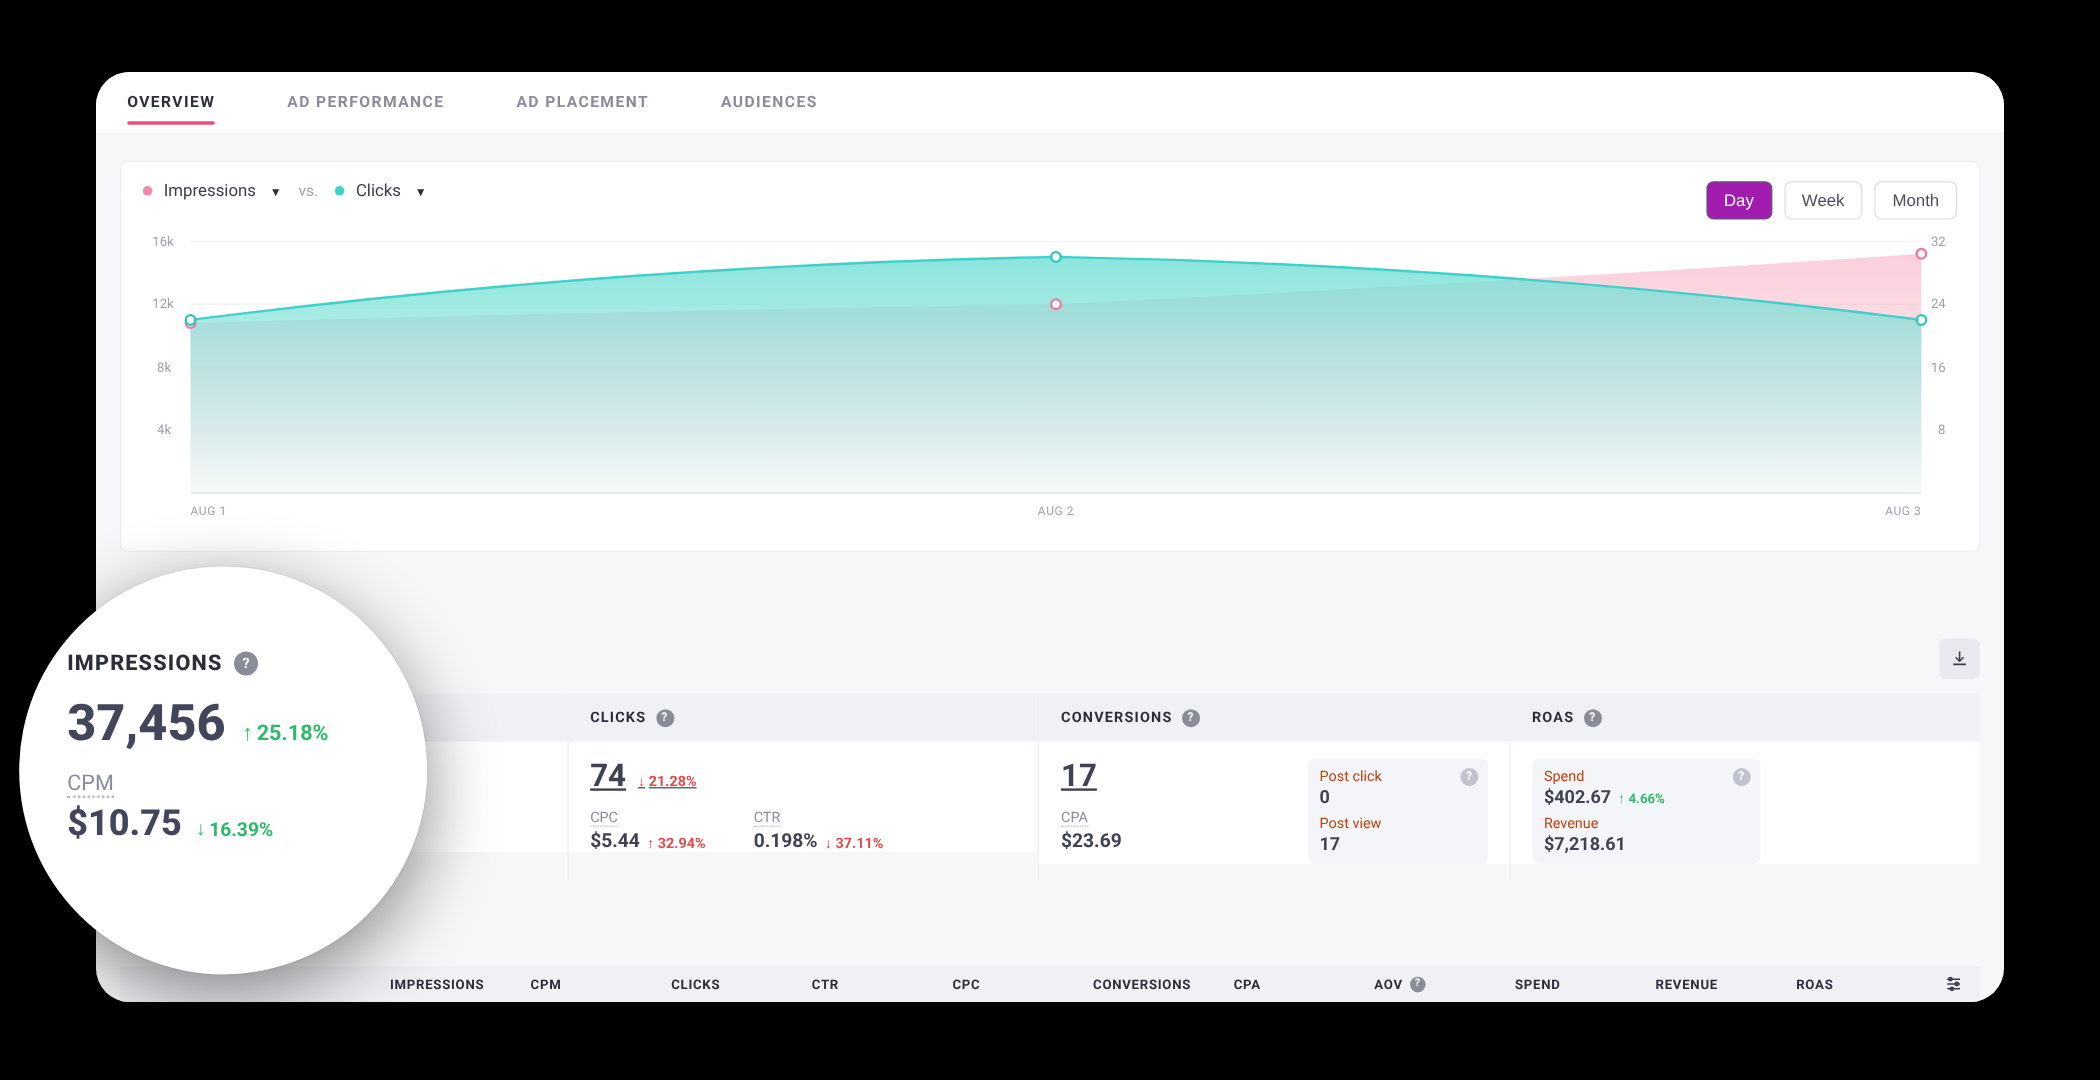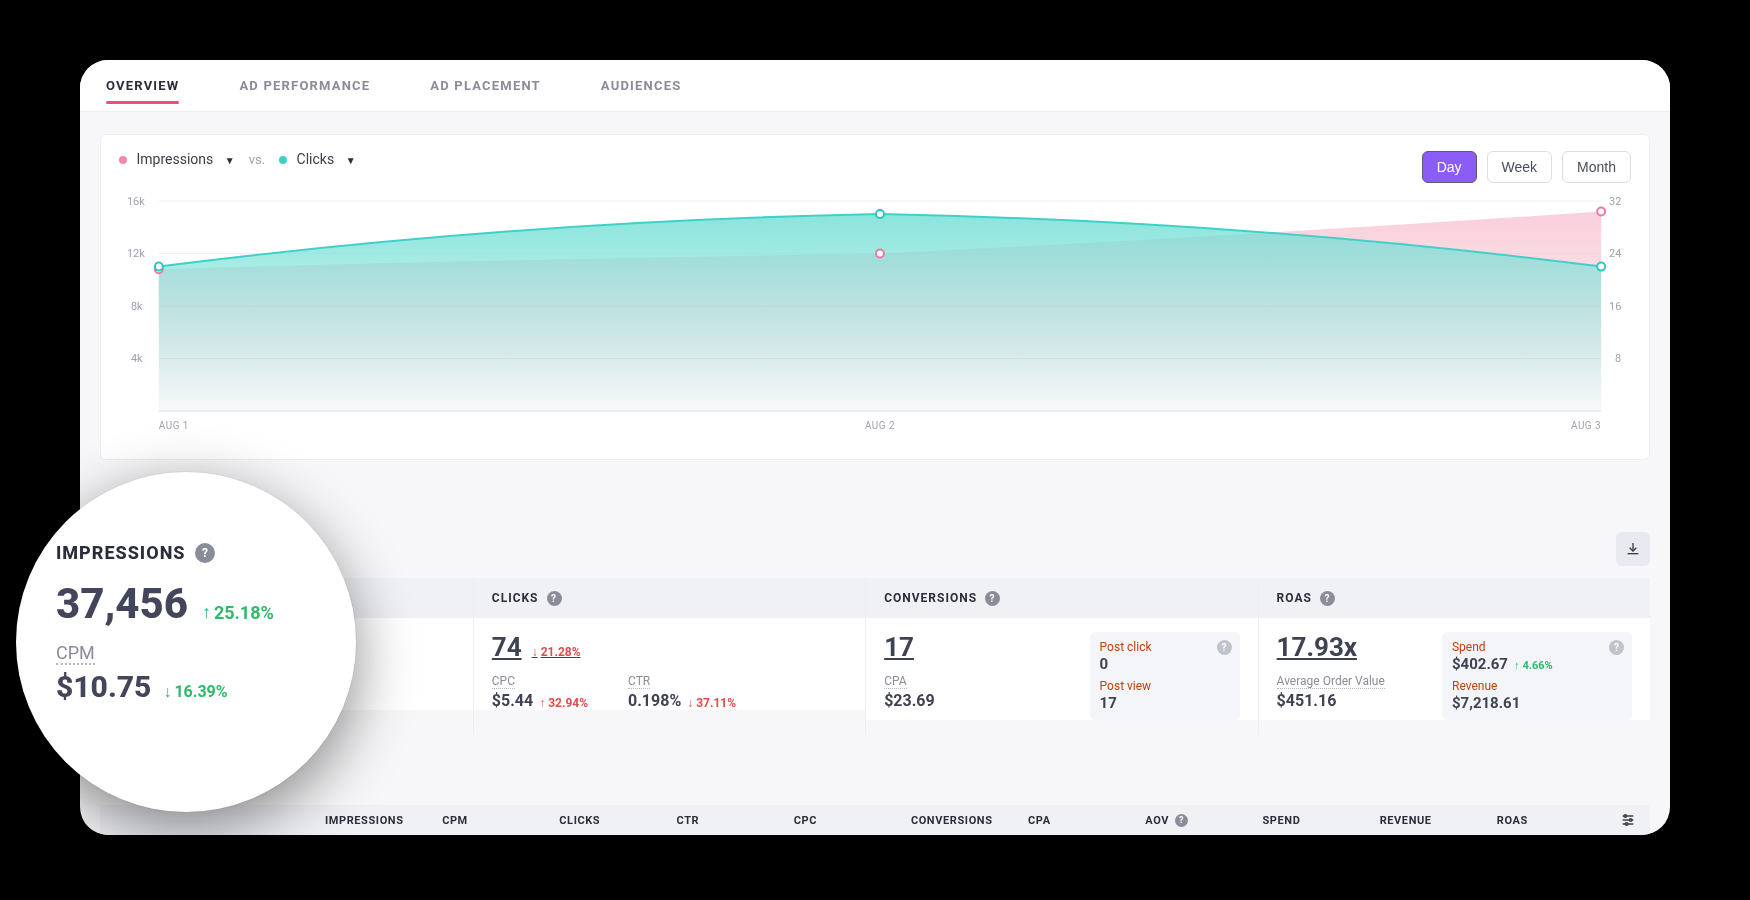--- a/index.html
+++ b/index.html
@@ -56,21 +56,21 @@
   .dot.pink { background: #f08aa8; }
   .dot.teal { background: #3fd1c9; }
   .caret { margin-left: 8px; font-size: 10px; color: #2b2d3a; }
   .vs { color: #a1a4b0; font-size: 13px; }
   .gran { display: flex; gap: 10px; }
   .gran button {
     height: 32px; padding: 0 14px;
     border-radius: 6px; border: 1px solid #dadde4;
     background: #fff; color: #4a4d5a; font-size: 14px; cursor: pointer;
   }
-  .gran button.active { background: #8b5cf6; color: #fff; border-color: #5a5e74; }
+  .gran button.active { background: #a21caf; color: #fff; border-color: #5a5e74; }
 
   .chart-area { position: relative; height: 260px; }
   .chart-svg { position: absolute; inset: 0; width: 100%; height: 100%; }
   .ylabel { font-size: 11px; fill: #9ea2af; }
   .xlabel { font-size: 10px; fill: #9ea2af; letter-spacing: 0.5px; }
   .gridline { stroke: #f0f1f5; stroke-width: 1; }
   .axis-line { stroke: #e5e7ee; stroke-width: 1; }
   .line-teal { fill: none; stroke: #3fd1c9; stroke-width: 2; }
   .pt { stroke-width: 2; fill: #fff; }
   .pt.pink { stroke: #ec7aa0; }
@@ -355,31 +355,20 @@
           </div>
         </div>
       </div>
 
       <div class="kpi-col">
         <div class="kpi-header">
           <span>ROAS</span>
           <span class="help-icon">?</span>
         </div>
         <div class="kpi-body">
-          <div class="kpi-main">
-            <div class="big-val">
-              <span>17.93x</span>
-            </div>
-            <div class="subrow">
-              <span class="sublabel">Average Order Value</span>
-              <div class="subval">
-                <span>$451.16</span>
-              </div>
-            </div>
-          </div>
           <div class="mini-card" style="width:190px">
             <span class="help-icon">?</span>
             <div class="mini-label">Spend</div>
             <div class="mini-val">
               <span>$402.67</span>
               <span class="delta up" style="font-size:11px">
                   <span class="arrow">↑</span>
                   <span>4.66%</span>
                 </span>
             </div>

